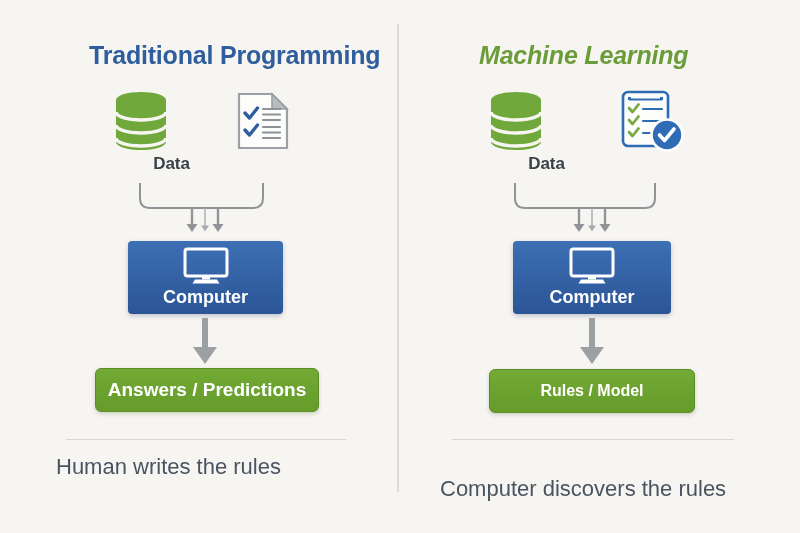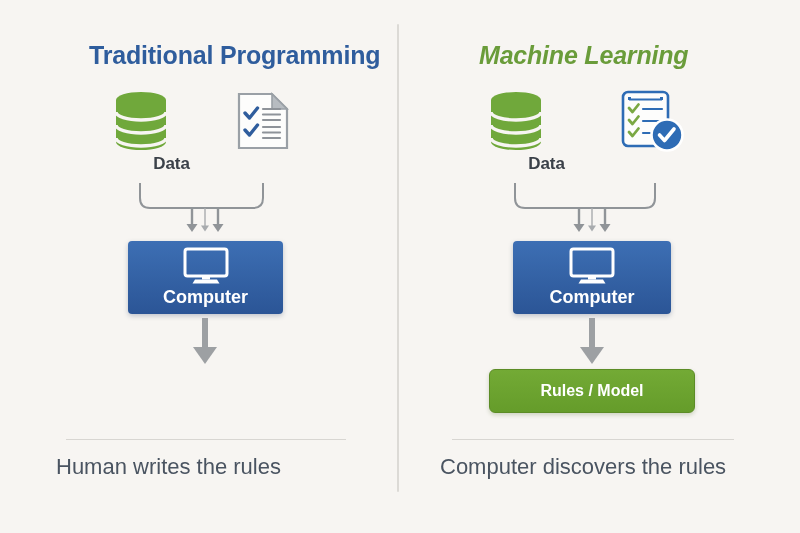--- a/index.html
+++ b/index.html
@@ -94,20 +94,21 @@
       <path d="M12,32.5 H34 L36.5,36.5 H9.5 Z" fill="#ffffff"></path>
     </svg>
     <div class="computer-label">Computer</div>
   </div>
 
   <svg class="abs" style="left:191px;top:318px;" width="28" height="48" viewBox="0 0 28 48">
     <rect x="11" y="0" width="6" height="31" fill="var(--big-arrow-gray)"></rect>
     <polygon points="2,29 26,29 14,46" fill="var(--big-arrow-gray)"></polygon>
   </svg>
 
+  <div class="abs output-box o-left">Answers / Predictions</div>
 
   <div class="abs h-divider" style="left:66px;top:439px;width:280px;"></div>
   <div class="abs caption" style="left:56px;top:454px;width:300px;">Human writes the rules</div>
 
   <div class="abs panel-title t-right">Machine Learning</div>
 
   <svg class="abs" style="left:489px;top:90px;" width="54" height="62" viewBox="0 0 54 62">
     <ellipse cx="27" cy="10" rx="25" ry="8" fill="var(--db-green)"></ellipse>
     <path d="M2,10 V52 A25,8 0 0 0 52,52 V10 Z" fill="var(--db-green)"></path>
     <path d="M2,22 A25,8 0 0 0 52,22" fill="none" stroke="var(--bg)" stroke-width="3.4"></path>
@@ -156,15 +157,15 @@
   </div>
 
   <svg class="abs" style="left:578px;top:318px;" width="28" height="48" viewBox="0 0 28 48">
     <rect x="11" y="0" width="6" height="31" fill="var(--big-arrow-gray)"></rect>
     <polygon points="2,29 26,29 14,46" fill="var(--big-arrow-gray)"></polygon>
   </svg>
 
   <div class="abs output-box o-right">Rules / Model</div>
 
   <div class="abs h-divider" style="left:452px;top:439px;width:282px;"></div>
-  <div class="abs caption" style="left:440px;top:454px;width:300px;">Computer discovers the rules</div>
+  <div class="abs caption" style="left:440px;top:476px;width:300px;">Computer discovers the rules</div>
 
 </div>
 
 </body></html>

